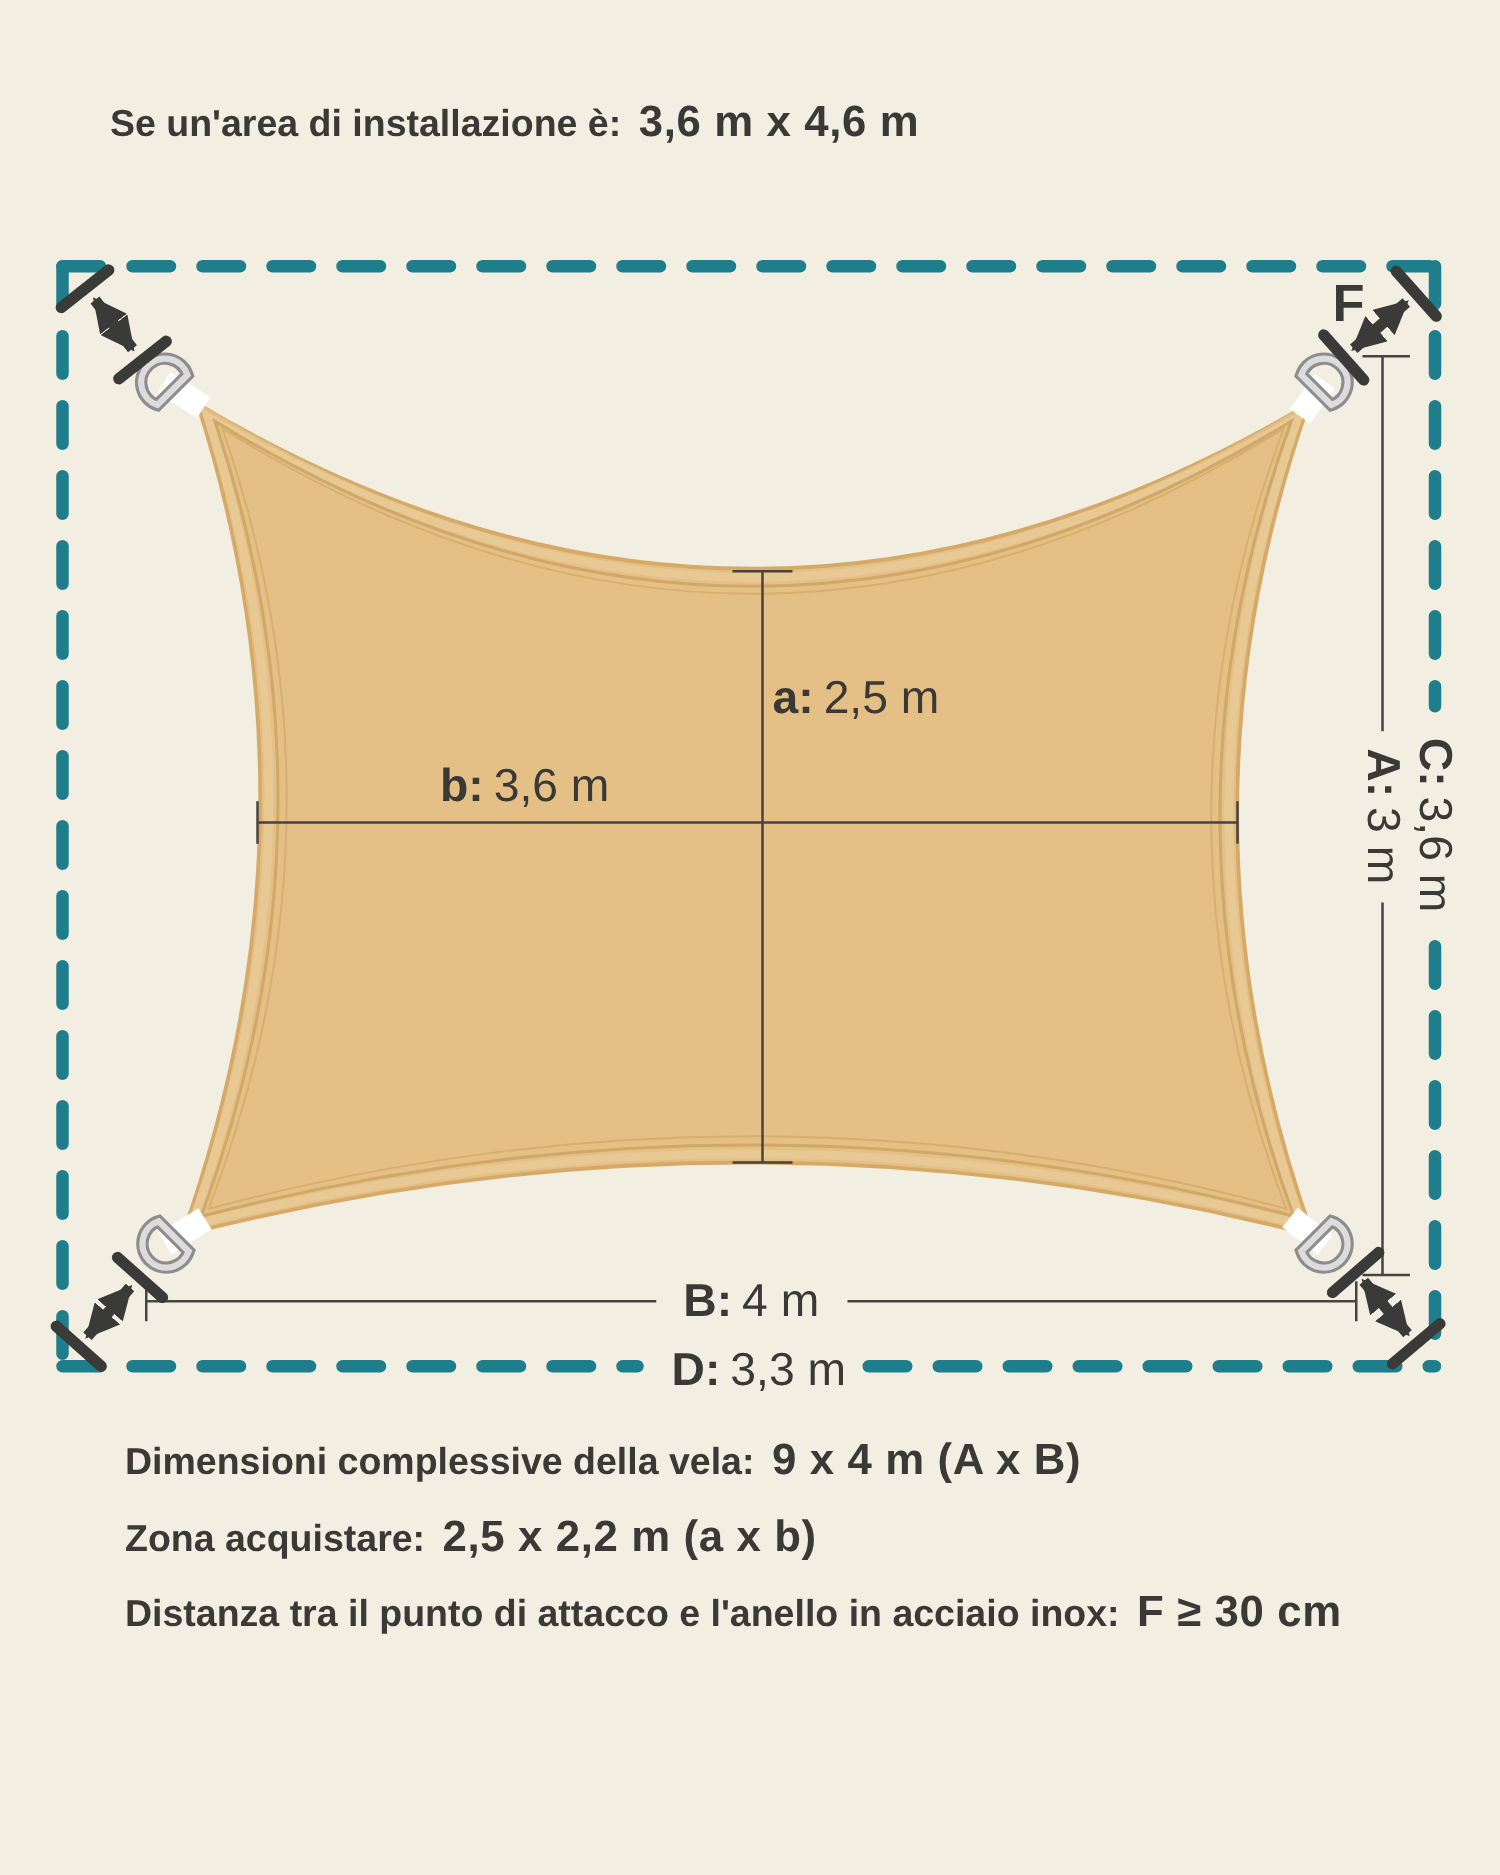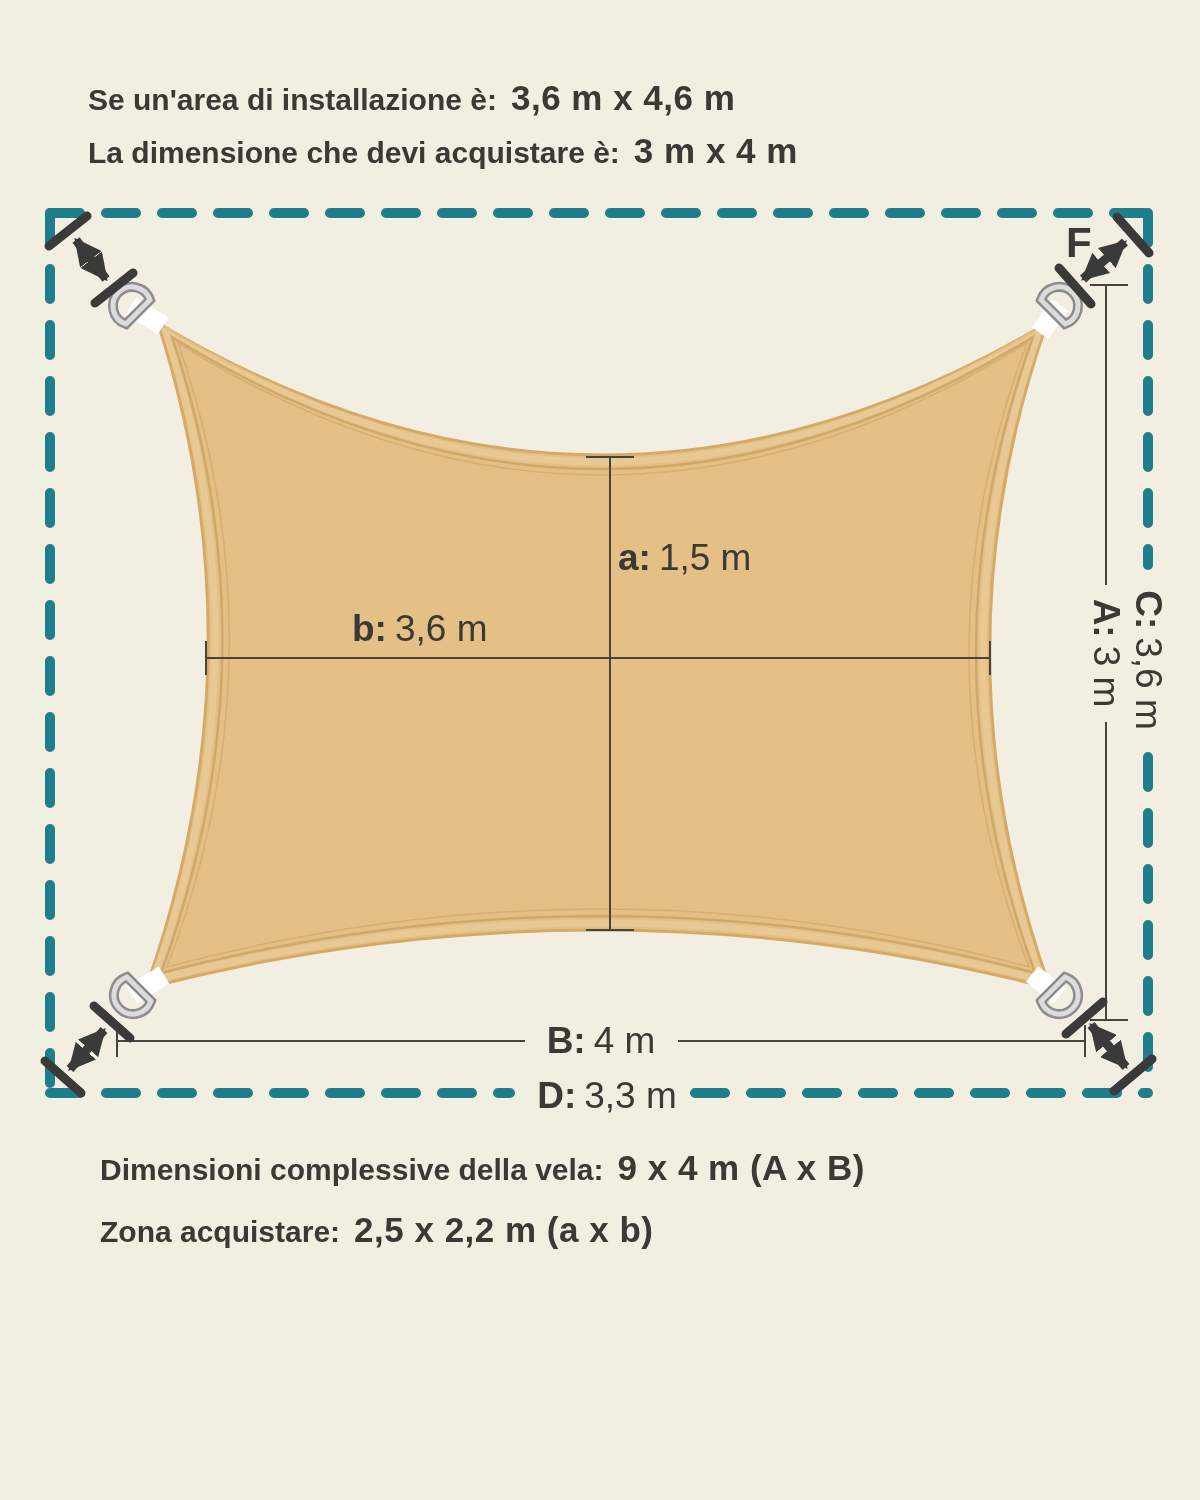--- a/index.html
+++ b/index.html
@@ -114,28 +114,25 @@
         <line x1="104" y1="1030" x2="70" y2="1069" stroke-width="9" marker-start="url(#ah)" marker-end="url(#ah)"></line>
         <line x1="94" y1="1006" x2="130" y2="1038" stroke-width="9" stroke-linecap="round"></line>
         <line x1="45" y1="1061" x2="81" y2="1093" stroke-width="9" stroke-linecap="round"></line>
       </g>
     </g>
   </svg>
 
   <div class="abs" style="left:88px;top:78px;">
     <span class="lbl">Se un'area di installazione è:</span><span class="val">3,6 m x 4,6 m</span>
   </div>
-  <div class="abs" style="left:88px;top:131px;">
-    <span class="lbl">La dimensione che devi acquistare è:</span><span class="val">3 m x 4 m</span>
-  </div>
 
   <div class="abs f-big" style="left:1066px;top:219px;">F</div>
 
   <div class="abs dim" style="left:618px;top:537px;">
-    <span class="pre">a:</span><span class="v">1,5 m</span>
+    <span class="pre">a:</span><span class="v">2,5 m</span>
   </div>
 
   <div class="abs dim" style="left:352px;top:608px;">
     <span class="pre">b:</span><span class="v">3,6 m</span>
   </div>
 
   <div class="abs dim center" style="left:601px;top:1041px;">
     <span class="pre">B:</span><span class="v">4 m</span>
   </div>
 
@@ -150,14 +147,17 @@
   <div class="abs dim rot90" style="left:1106px;top:653px;">
     <span class="pre">A:</span><span class="v">3 m</span>
   </div>
 
   <div class="abs" style="left:100px;top:1148px;">
     <span class="lbl">Dimensioni complessive della vela:</span><span class="val">9 x 4 m (A x B)</span>
   </div>
   <div class="abs" style="left:100px;top:1210px;">
     <span class="lbl">Zona acquistare:</span><span class="val">2,5 x 2,2 m (a x b)</span>
   </div>
+  <div class="abs" style="left:100px;top:1270px;">
+    <span class="lbl">Distanza tra il punto di attacco e l'anello in acciaio inox:</span><span class="val">F ≥ 30 cm</span>
+  </div>
 
 </div>
 
 </body></html>

